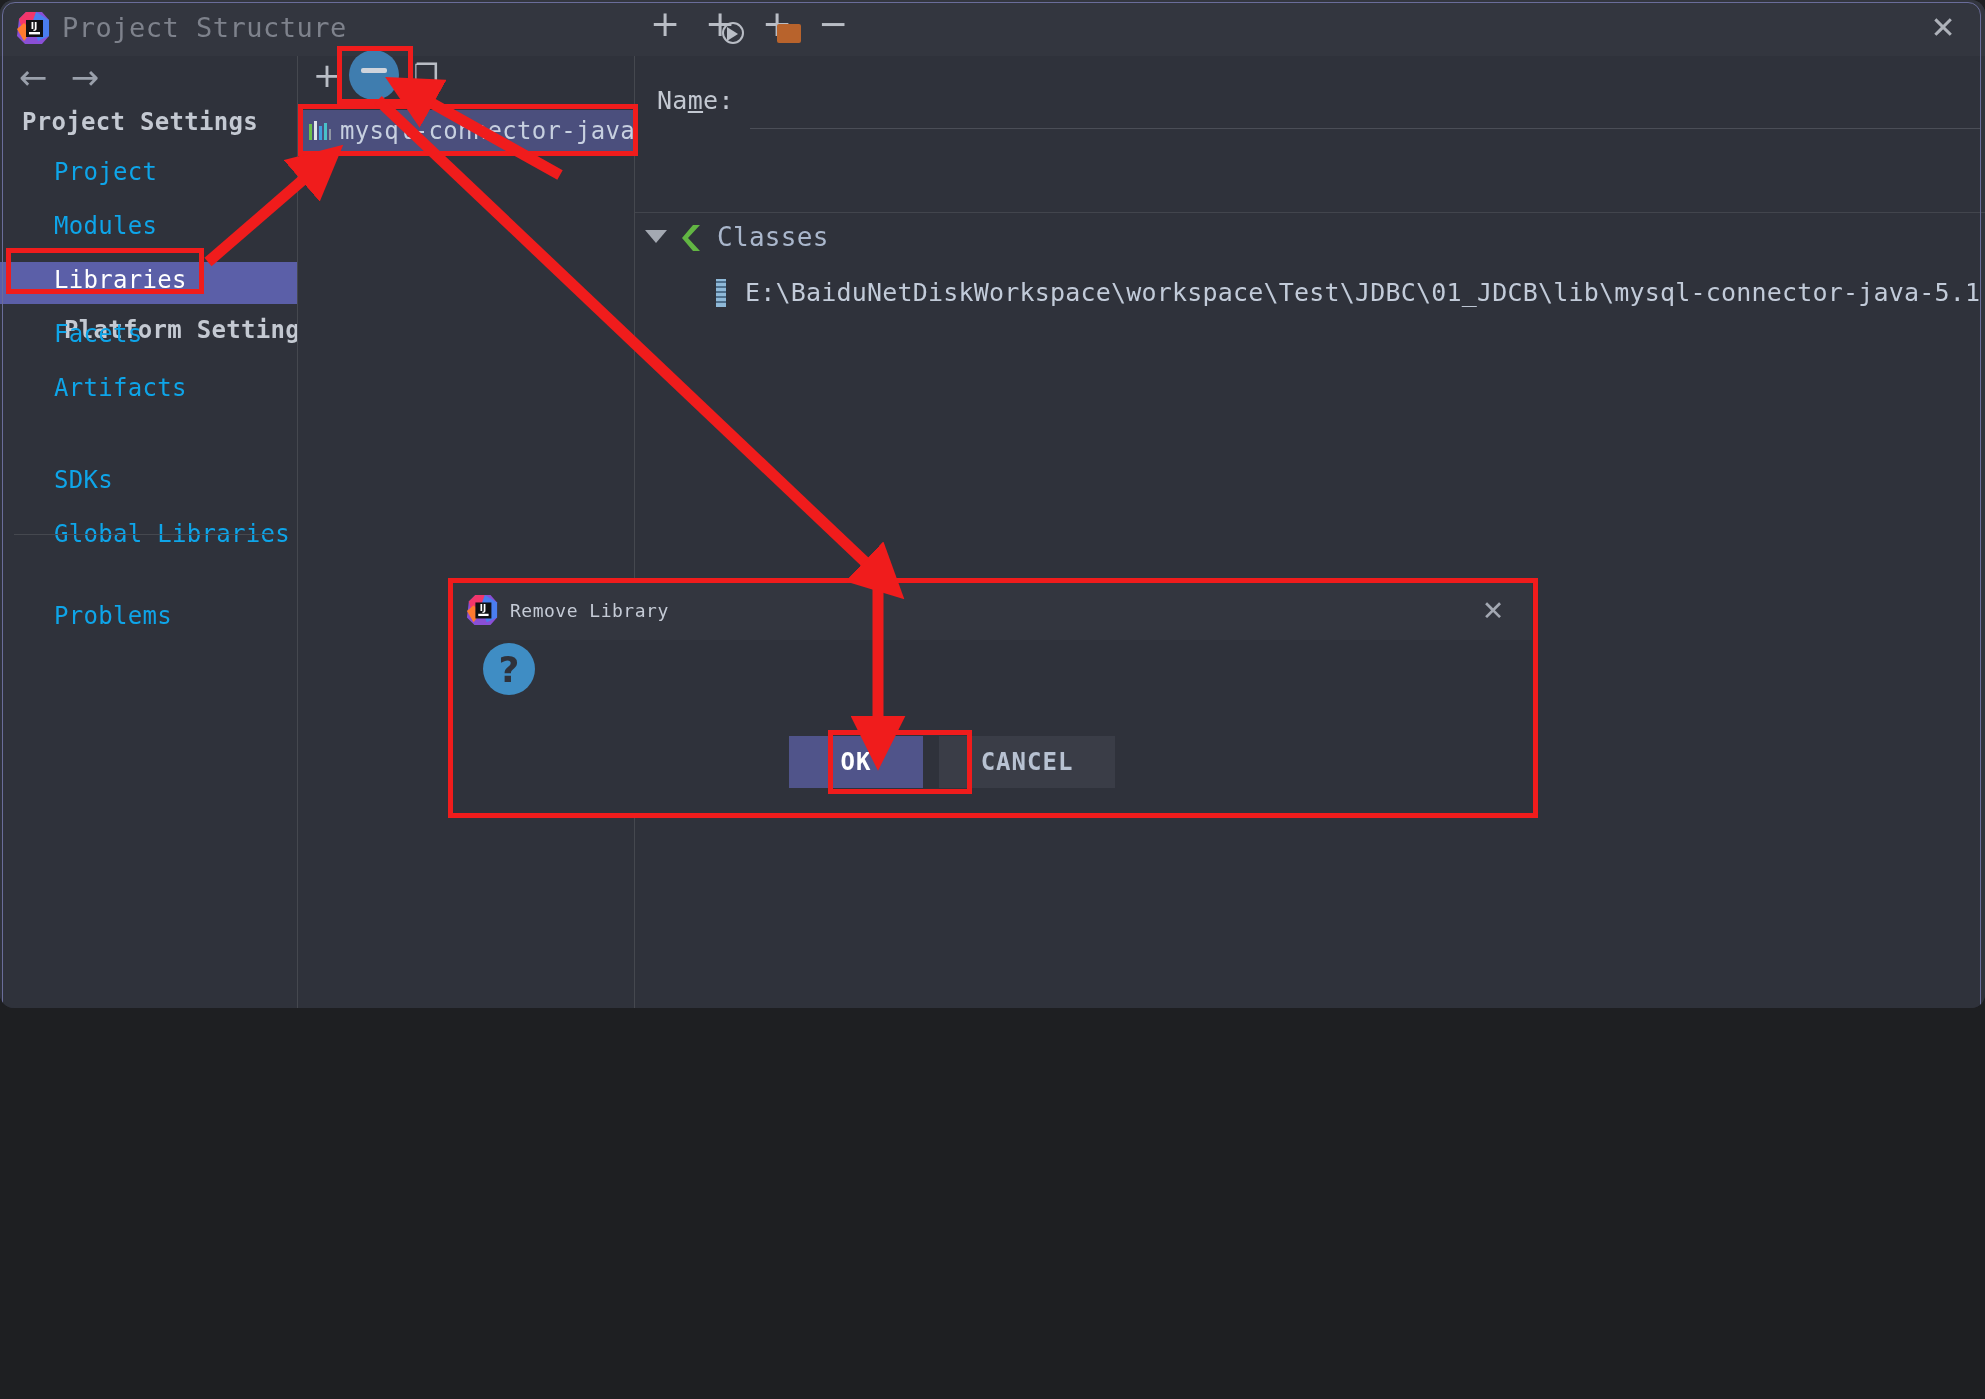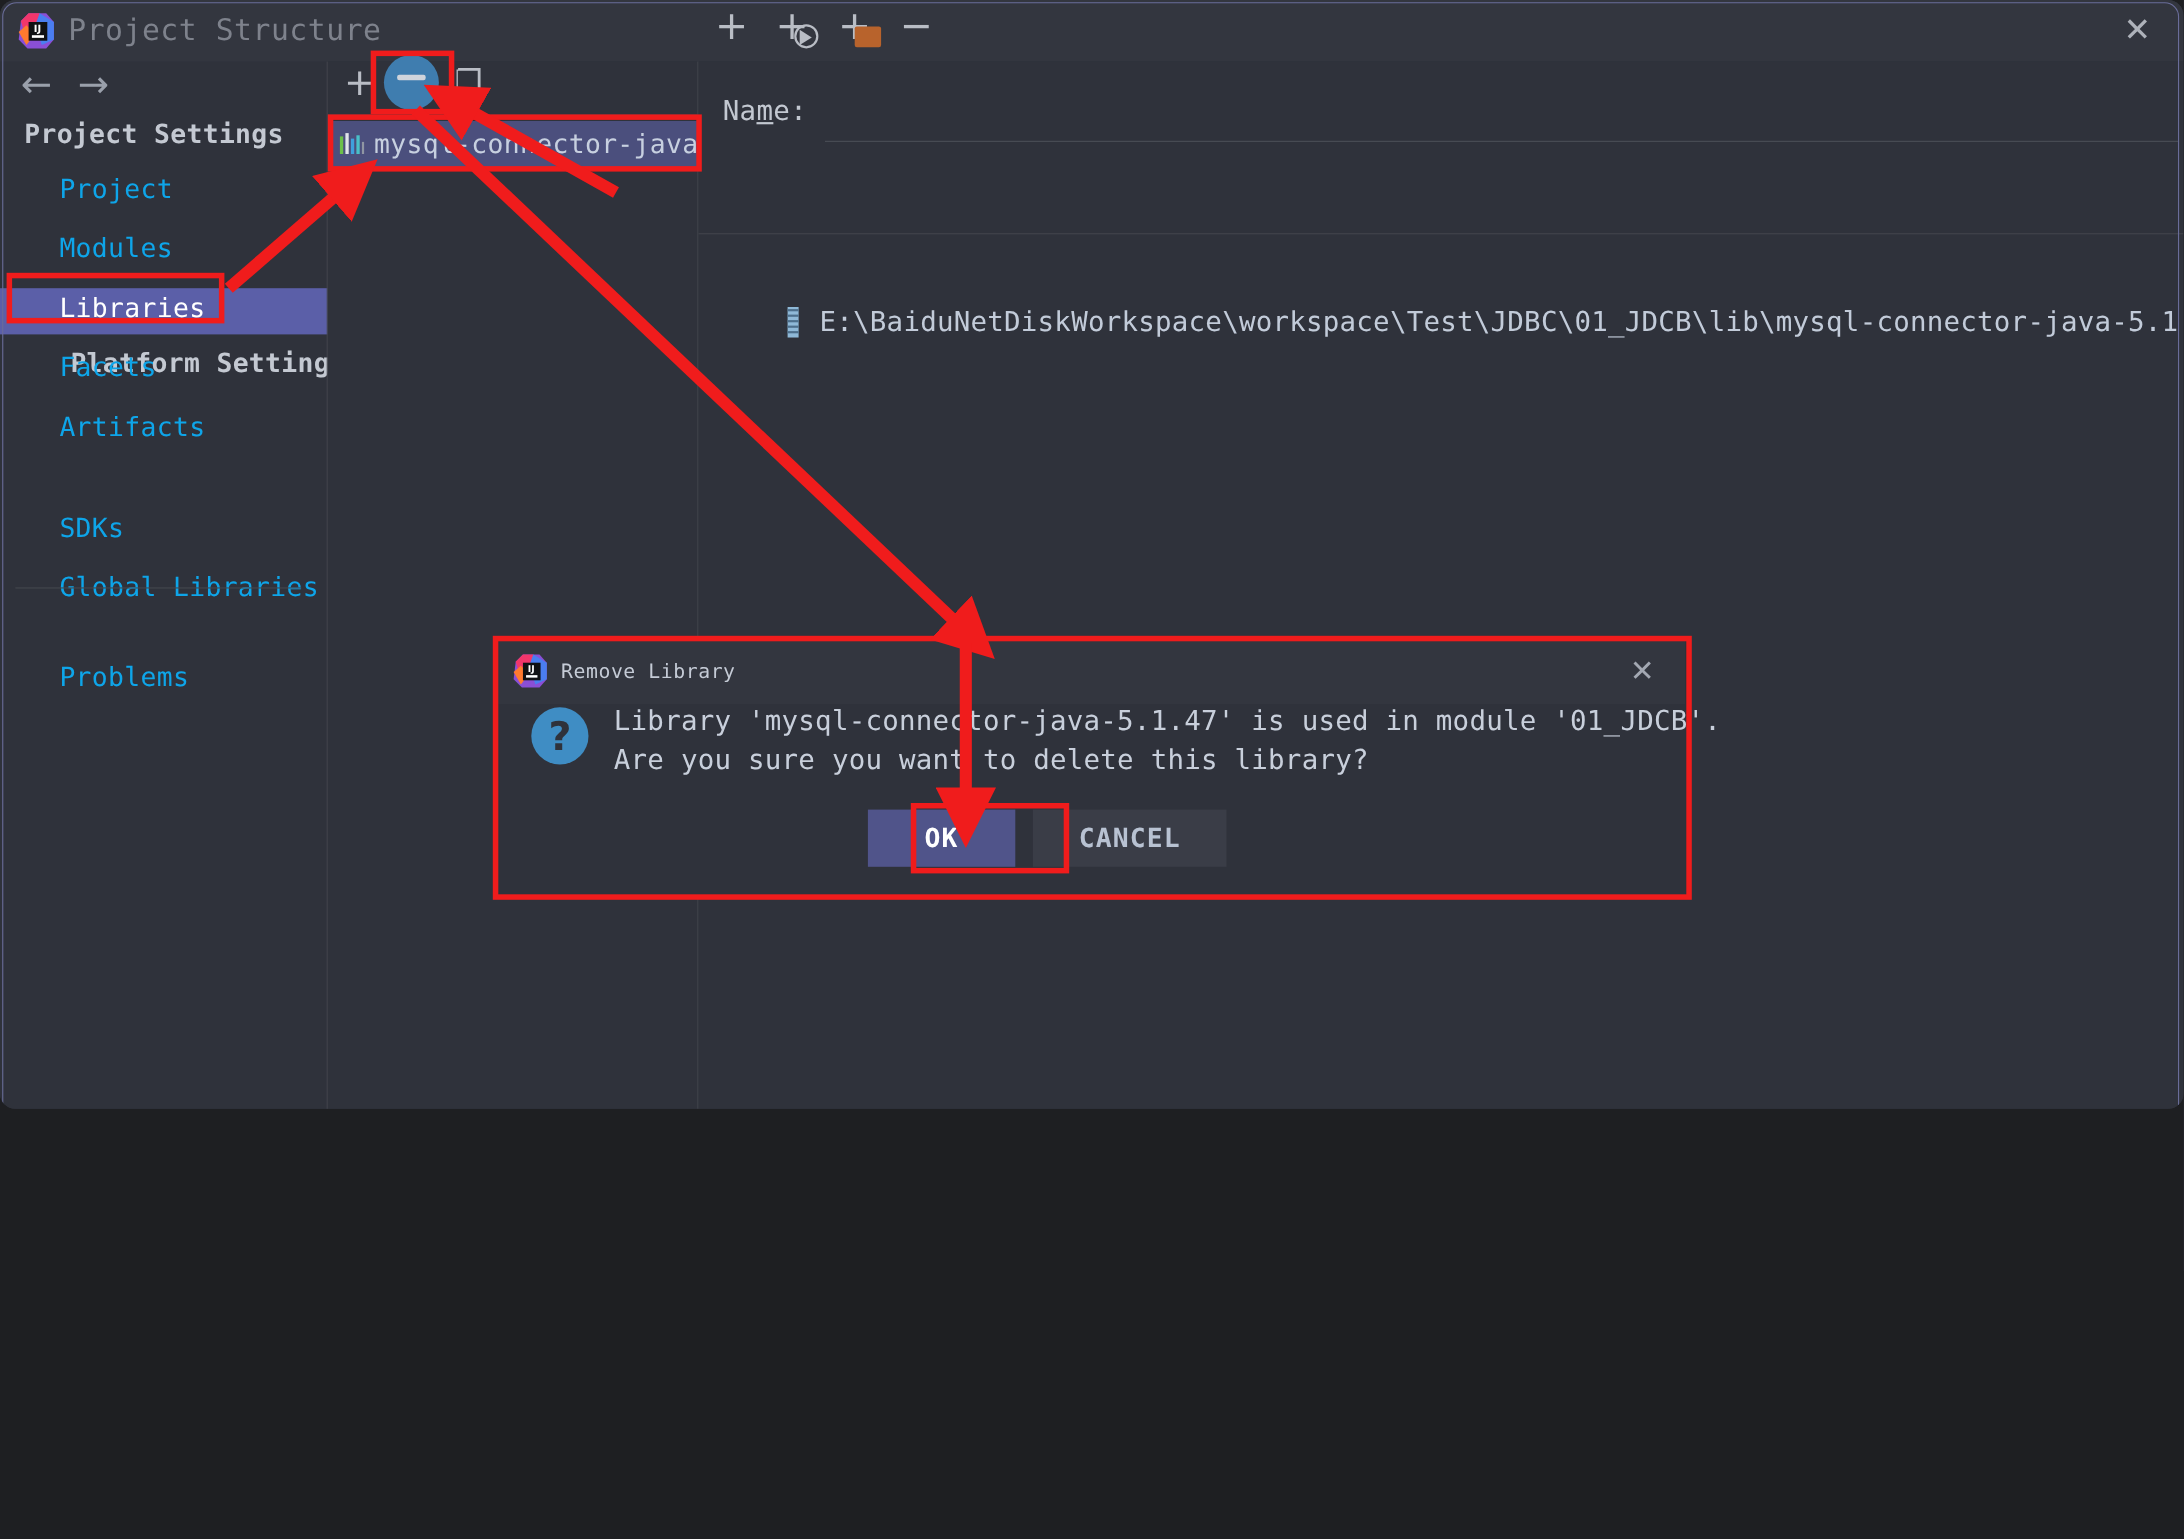--- a/index.html
+++ b/index.html
@@ -568,20 +568,29 @@
 
   <div id="cls-toolbar"></div>
   <div class="ct-ico" id="ct-add">+</div>
   <div class="ct-ico" id="ct-add-url">+</div>
   <div id="ct-url-badge"></div>
   <div class="ct-ico" id="ct-add-dir">+</div>
   <div id="ct-dir-badge"></div>
   <div class="ct-ico" id="ct-remove">−</div>
   <div id="cls-toolbar-sep"></div>
 
+  <div id="classes-row">
+    <span id="classes-caret"></span>
+    <span id="classes-icon">
+      <svg width="32" height="32" viewBox="0 0 32 32">
+        <polygon points="18,3 25,3 13,16 25,29 18,29 7,16" fill="#62b543"></polygon>
+      </svg>
+    </span>
+    <span id="classes-label">Classes</span>
+  </div>
 
   <div id="jar-row">
     <span id="jar-icon">
       <svg width="16" height="28" viewBox="0 0 16 28">
         <rect x="3" y="0" width="10" height="28" fill="#8fb9d8"></rect>
         <rect x="3" y="2" width="10" height="2" fill="#4d6f8c"></rect>
         <rect x="3" y="7" width="10" height="2" fill="#4d6f8c"></rect>
         <rect x="3" y="12" width="10" height="2" fill="#4d6f8c"></rect>
         <rect x="3" y="17" width="10" height="2" fill="#4d6f8c"></rect>
         <rect x="3" y="22" width="10" height="2" fill="#4d6f8c"></rect>
@@ -617,22 +626,20 @@
       <div id="dlg-title">Remove Library</div>
       <div id="dlg-close">✕</div>
     </div>
 
     <span id="dlg-q-icon">
       <svg width="58" height="58" viewBox="0 0 58 58">
         <circle cx="29" cy="29" r="26" fill="#3f8dc4"></circle>
         <text x="29" y="42" font-size="36" fill="#2f323b" text-anchor="middle" font-family="DejaVu Sans, sans-serif" font-weight="bold">?</text>
       </svg>
     </span>
-    <div id="dlg-msg">Library 'mysql-connector-java-5.1.47' is used in module '01_JDCB'.
-Are you sure you want to delete this library?</div>
 
     <div class="dlg-btn" id="dlg-ok">OK</div>
     <div class="dlg-btn" id="dlg-cancel">CANCEL</div>
   </div>
 
   <div class="redbox" id="redbox-libraries"></div>
   <div class="redbox" id="redbox-minus"></div>
   <div class="redbox" id="redbox-libitem"></div>
   <div class="redbox" id="redbox-dialog"></div>
   <div class="redbox" id="redbox-dlgok"></div>

